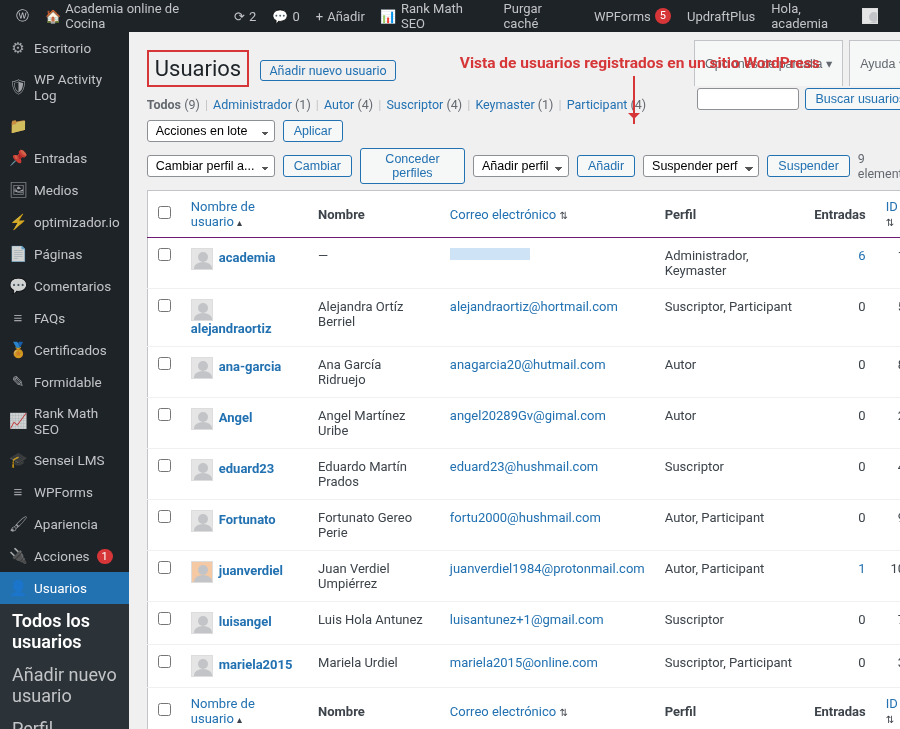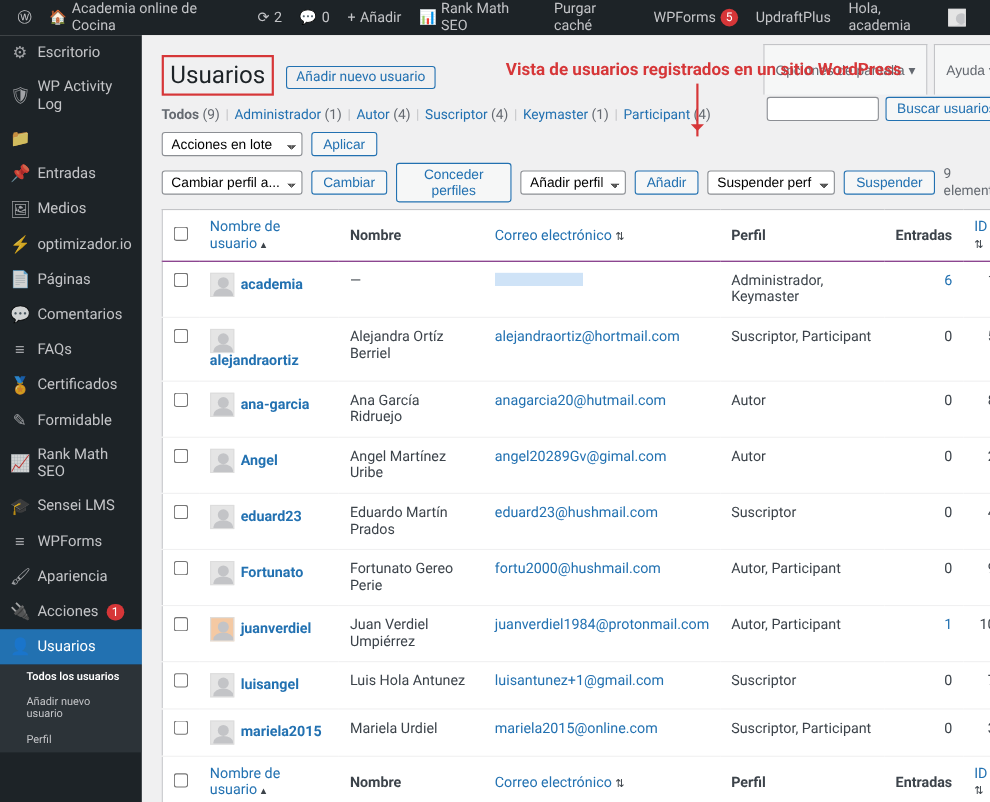--- a/index.html
+++ b/index.html
@@ -13,21 +13,21 @@
 .adminbar .badge { background: #d63638; color: #fff; border-radius: 9px; padding: 0 5px; font-size: 11px; line-height: 16px; min-width: 16px; text-align: center; display: inline-block; }
 
 
 .wrap { display: flex; }
 .sidebar { width: 141px; background: #1d2327; color: #c3c4c7; font-size: 13.5px; min-height: 697px; }
 .sidebar .item { display: flex; align-items: center; gap: 7px; padding: 7px 9px; color: #c3c4c7; cursor: pointer; position: relative; }
 .sidebar .item .icon { width: 18px; text-align: center; font-size: 15px; opacity: .8; }
 .sidebar .item.active { background: #2271b1; color: #fff; }
 .sidebar .item.active::after { content: ""; position: absolute; right: -8px; top: 50%; margin-top: -8px; border: 8px solid transparent; border-right-color: #f0f0f1; }
 .sidebar .sub { background: #2c3338; }
-.sidebar .sub .sitem { padding: 6px 12px; font-size: 10px; color: #c3c4c7; cursor: pointer; margin-left: 12px; }
+.sidebar .sub .sitem { padding: 6px 12px; font-size: 18px; color: #c3c4c7; cursor: pointer; }
 .sidebar .sub .sitem.active { color: #fff; font-weight: 600; }
 .sidebar .num-badge { background: #d63638; color: #fff; border-radius: 9px; padding: 0 5px; font-size: 11px; line-height: 15px; min-width: 15px; text-align: center; display: inline-block; }
 
 
 .content { flex: 1; padding: 0 18px 18px; background: #f0f0f1; position: relative; }
 .topright { position: absolute; right: 18px; top: 8px; display: flex; gap: 6px; }
 .btn-tab { background: #f6f7f7; border: 1px solid #c3c4c7; border-bottom: none; padding: 15px 10px; font-size: 12.5px; color: #646970; cursor: pointer; }
 
 h1.title { font-size: 22px; font-weight: 400; color: #1d2327; display: inline-block; padding: 4px 6px; border: 2px solid #d63638; margin-top: 18px; }
 .btn { background: #f6f7f7; border: 1px solid #2271b1; color: #2271b1; padding: 3px 10px; font-size: 12.5px; border-radius: 3px; cursor: pointer; }

